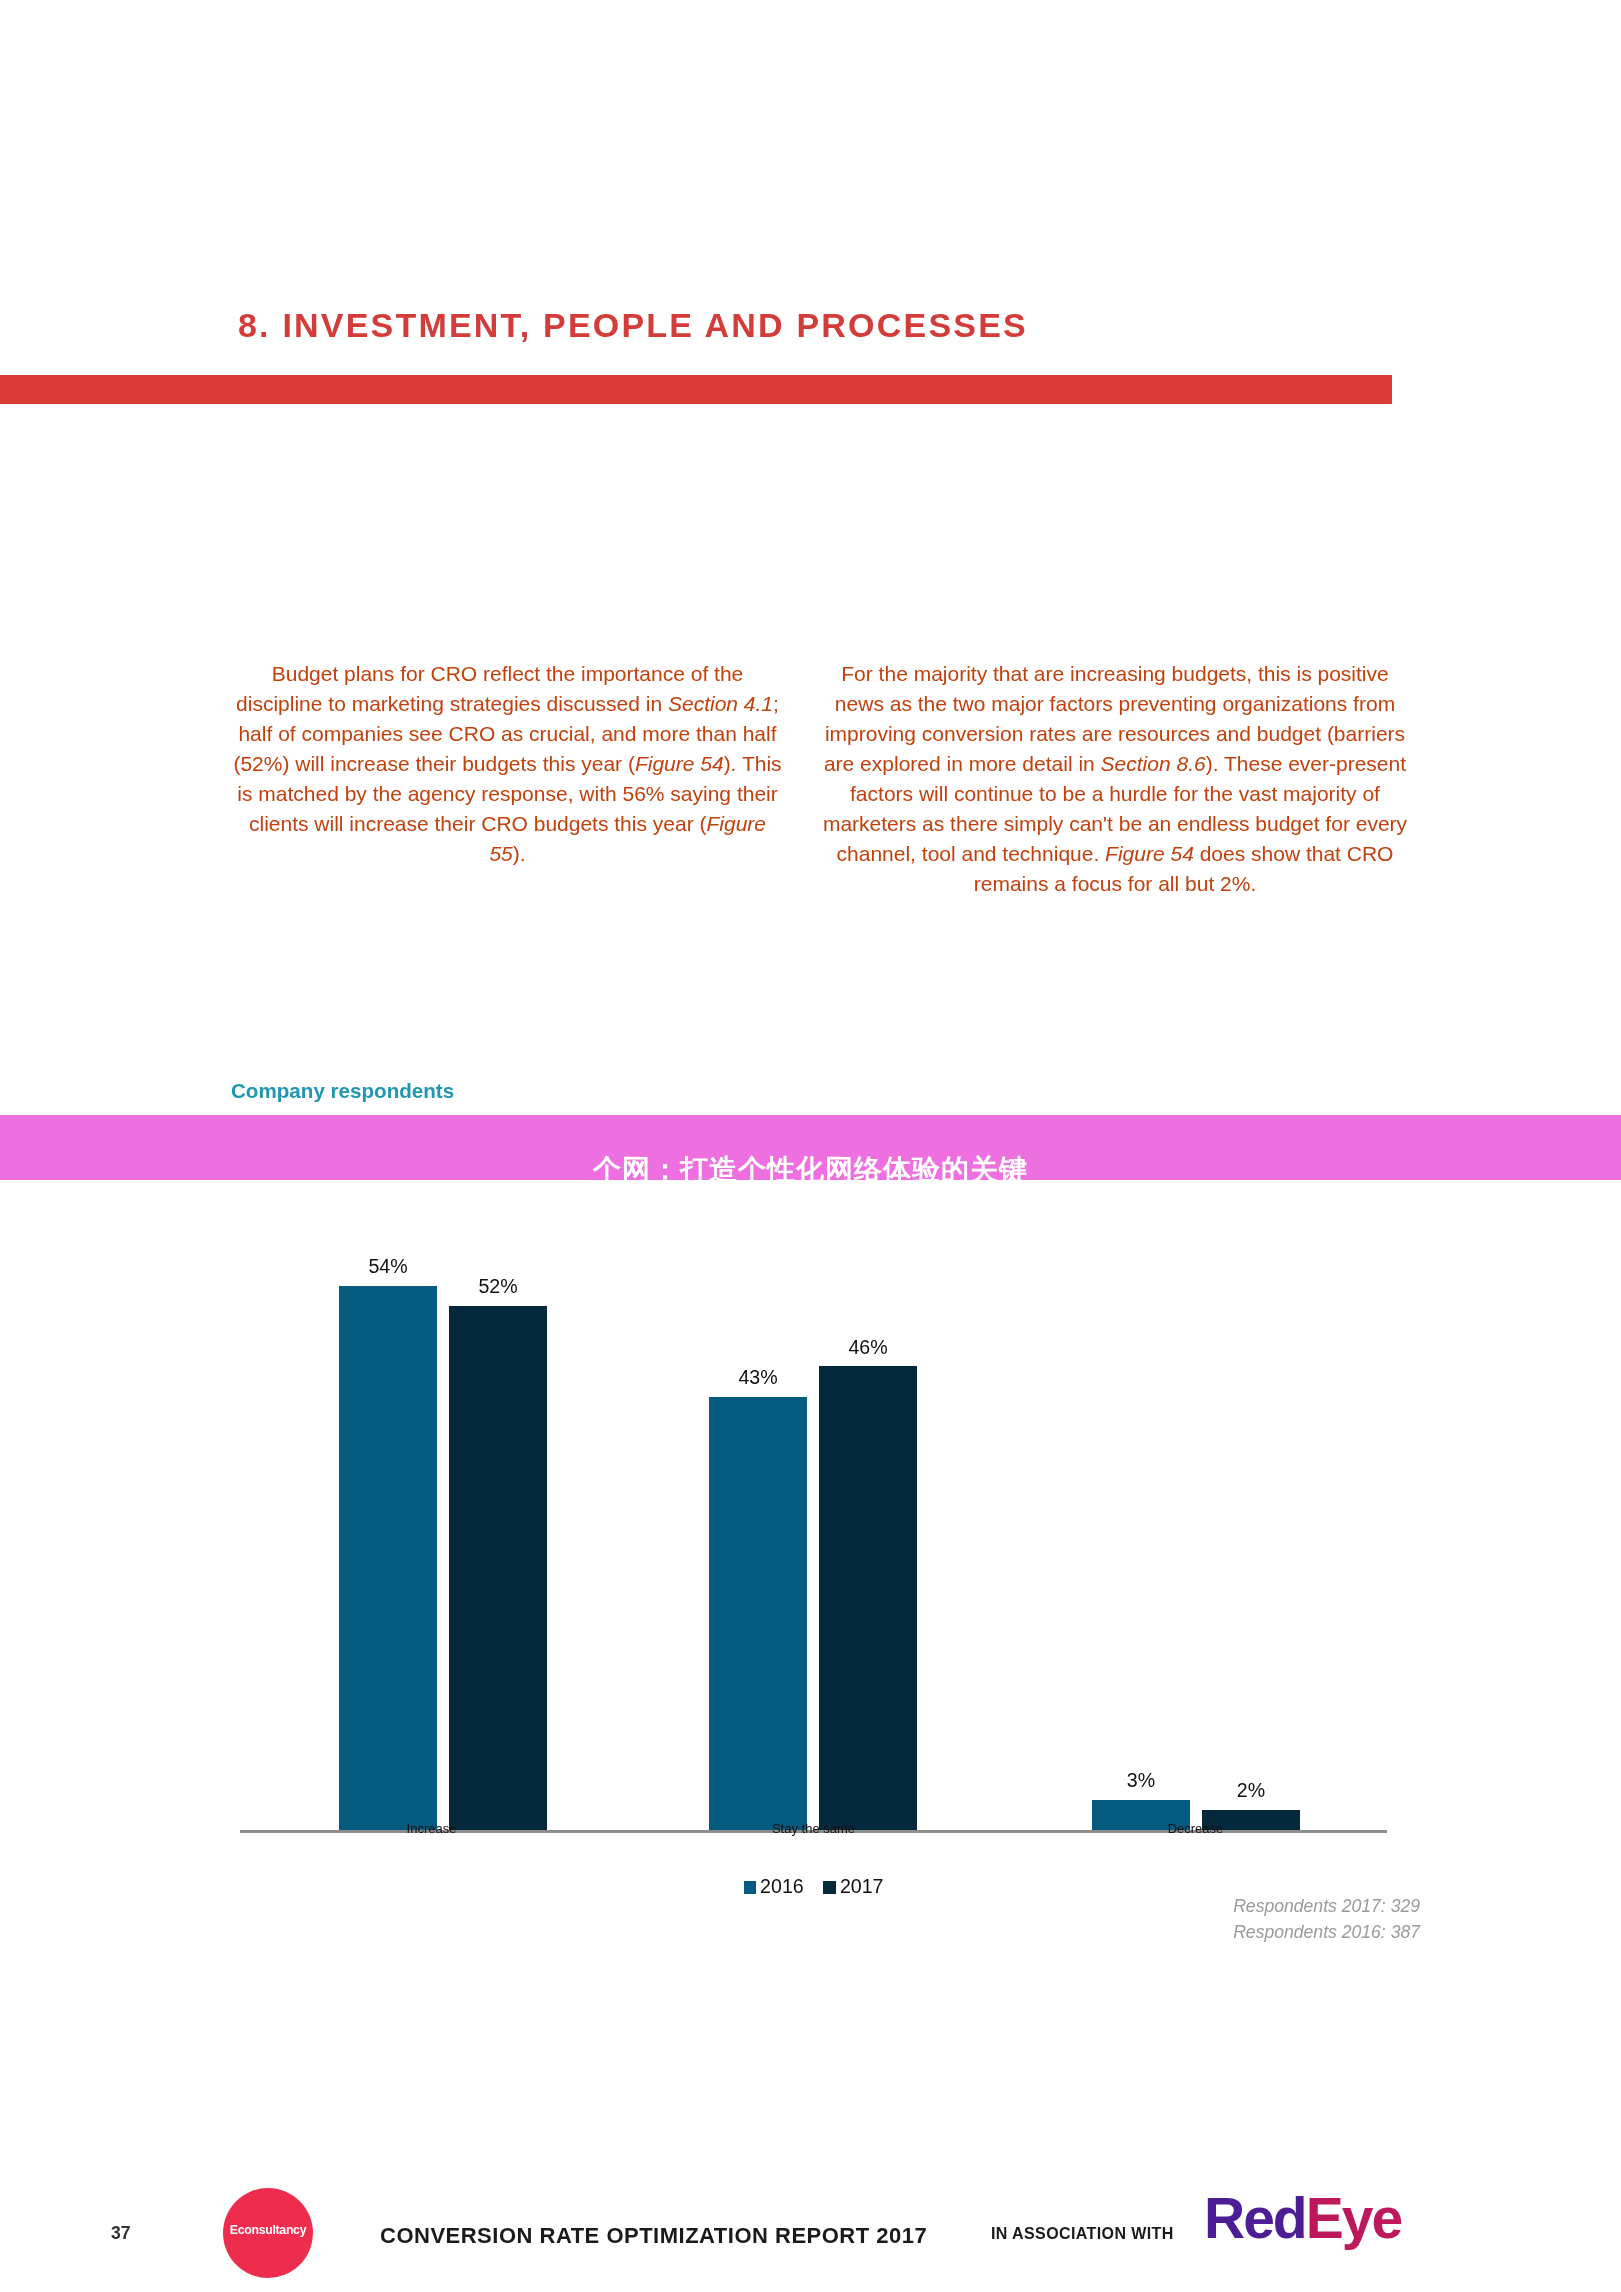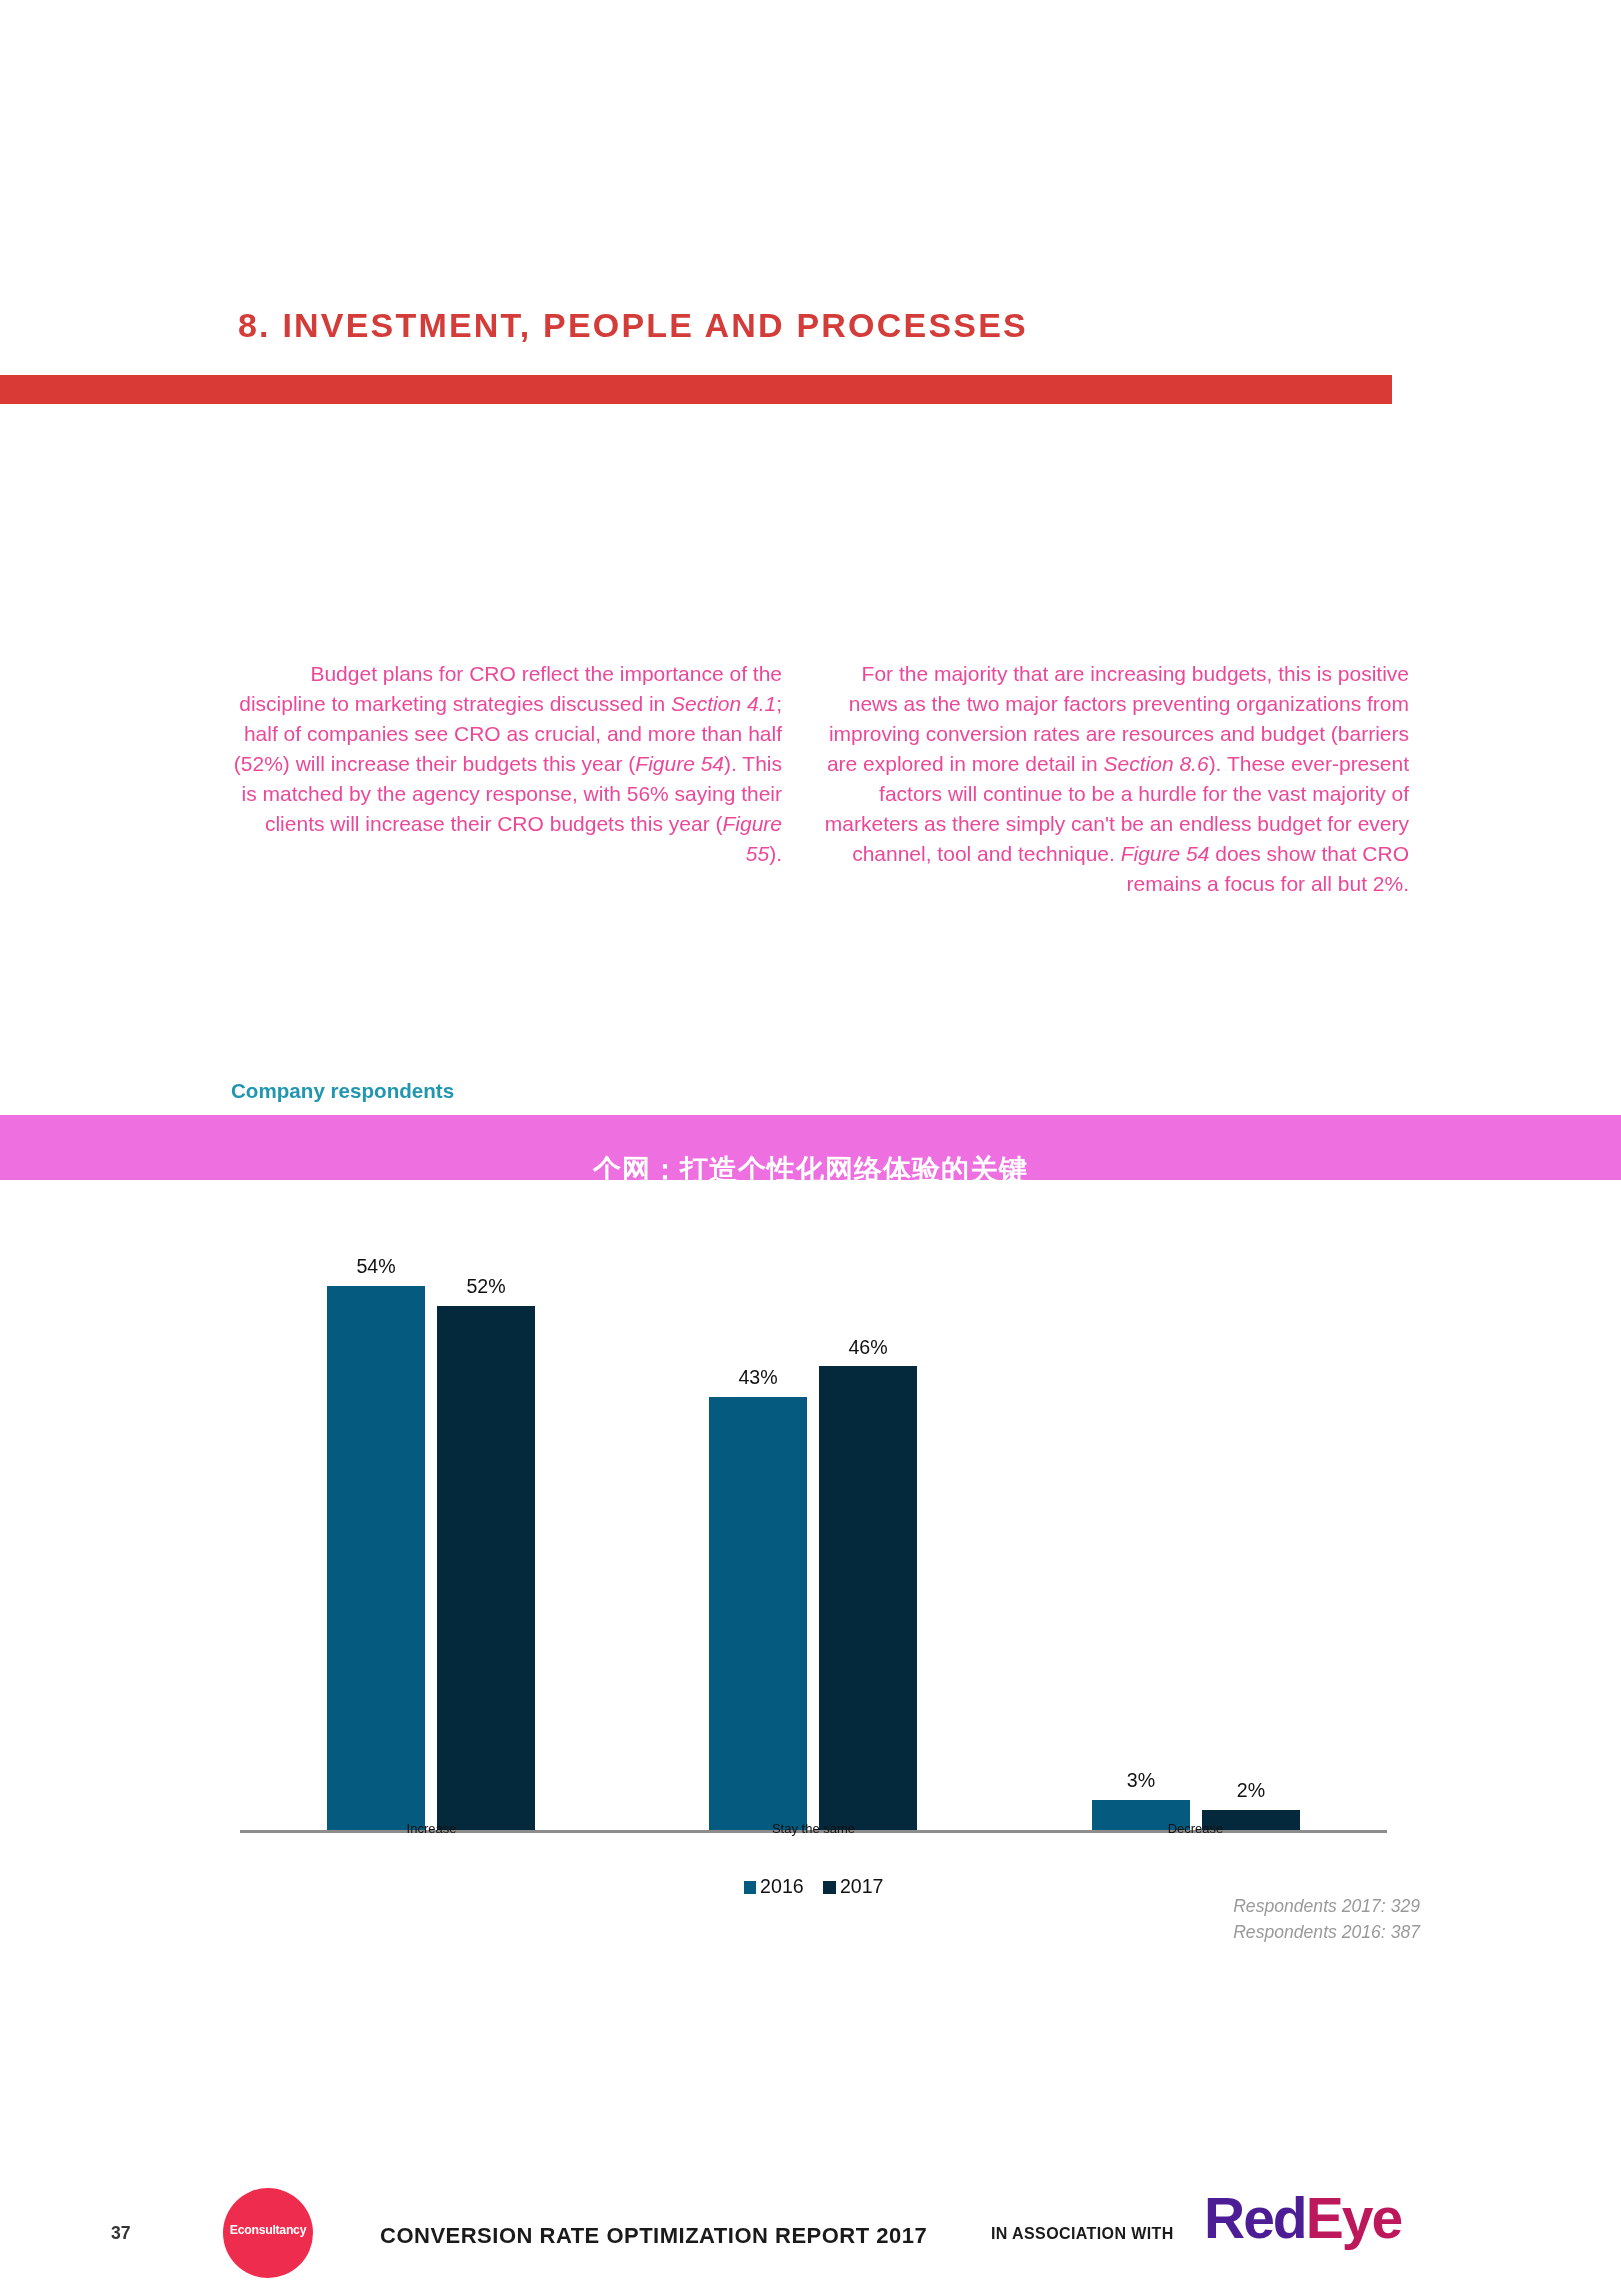--- a/index.html
+++ b/index.html
@@ -51,22 +51,22 @@
     letter-spacing: 0.6px;
     white-space: nowrap;
   }
   .section-heading .num { margin-right: 25.5px; }
 
   
   .col {
     position: absolute;
     font-size: 21px;
     line-height: 30px;
-    color: #ec4899;
-    text-align: right;
+    color: #c2410c;
+    text-align: center;
   }
   .col.left  { left: 233px; top: 659px;  width: 549px; }
   .col.right { left: 821px; top: 659px;  width: 588px; }
   .col i { font-style: italic; }
 
   
   .resp-kicker {
     position: absolute;
     left: 231px;
     top: 1079px;
@@ -274,21 +274,21 @@
 
   <div class="resp-kicker">Company respondents</div>
   <div class="fig-caption">Figure 54: How will your organization's budget for conversion rate optimization change over the coming year?</div>
 
   <div class="overlay-band"></div>
   <div class="overlay-text">个网：打造个性化网络体验的关键</div>
 
   <div class="chart">
     <div class="plot" id="plot-area">
       <div class="axis-line"></div>
-    <div class="group" style="left: 87px; width: 243px;">
+    <div class="group" style="left: 99px; width: 243px;">
           <div class="bar-wrap" style="left: 0px;">
             <div class="bar" style="height: 544px; background: rgb(5, 90, 127);"></div>
             <div class="bar-value" style="bottom: 552px;">54%</div>
           </div>
           <div class="bar-wrap" style="left: 110px;">
             <div class="bar" style="height: 524px; background: rgb(4, 41, 60);"></div>
             <div class="bar-value" style="bottom: 532px;">52%</div>
           </div>
         </div>
         <div class="cat-label" style="left: 74px;">Increase</div>

